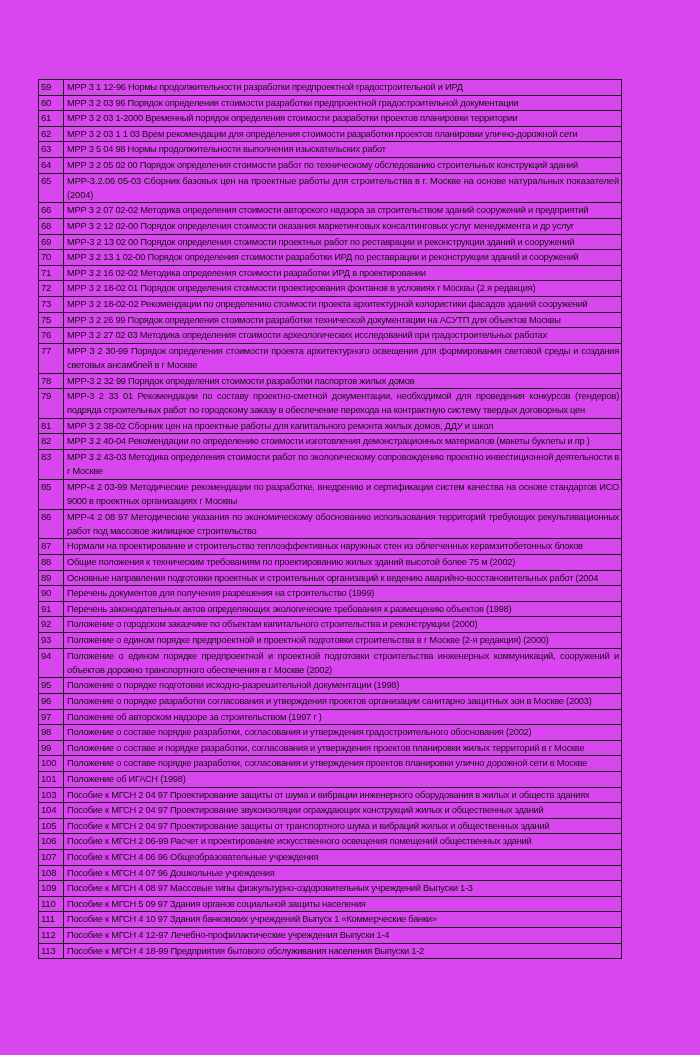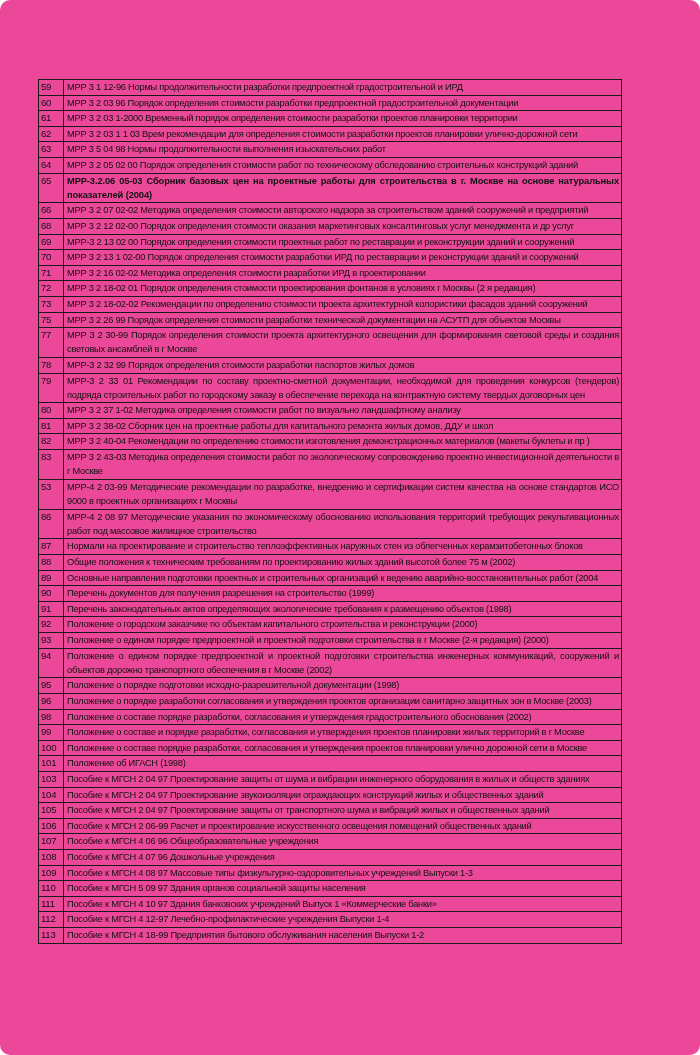--- a/index.html
+++ b/index.html
@@ -12,22 +12,21 @@
       height: 1055px;
       position: relative;
       overflow: hidden;
       font-family: "Liberation Sans", sans-serif;
       color: #111111;
     }
     .page {
       position: absolute;
       left: 0; top: 0;
       width: 700px; height: 1055px;
-      background: #ec4899;
-      border-radius: 10px;
+      background: #d946ef;
     }
     table.doc-table {
       position: absolute;
       left: 38px;
       top: 79px;
       width: 584px;
       border-collapse: collapse;
       table-layout: fixed;
     }
     table.doc-table td {
@@ -44,21 +43,21 @@
       width: 20px;
       padding-left: 2px;
       font-size: 9.6px;
     }
     table.doc-table td.desc.wrap {
       white-space: normal;
       text-align: justify;
       text-align-last: left;
     }
     table.doc-table td.desc.bold {
-      font-weight: bold;
+      font-weight: normal;
       letter-spacing: -0.1px;
     }
     table.doc-table tr.single td { height: 14.6px; }
     table.doc-table tr.double td { height: 28.8px; }
   </style>
 </head>
 <body>
 
 <div class="page">
   <table class="doc-table">
@@ -116,50 +115,50 @@
           <td class="desc">МРР 3 2 18-02 01 Порядок определения стоимости проектирования фонтанов в условиях г  Москвы (2 я редакция)</td>
         </tr>
         <tr class="single">
           <td class="num">73</td>
           <td class="desc">МРР 3 2 18-02-02 Рекомендации по определению стоимости проекта архитектурной колористики фасадов зданий  сооружений</td>
         </tr>
         <tr class="single">
           <td class="num">75</td>
           <td class="desc">МРР 3 2 26 99 Порядок определения стоимости разработки технической документации на АСУТП для объектов Москвы</td>
         </tr>
+        <tr class="single">
+          <td class="num">76</td>
+          <td class="desc">МРР 3 2 27 02 03 Методика определения стоимости археологических исследований при  градостроительных работах</td>
+        </tr>
         <tr class="double">
           <td class="num">77</td>
           <td class="desc wrap">МРР 3 2 30-99 Порядок определения стоимости проекта архитектурного освещения для формирования световой среды и создания световых ансамблей в г  Москве</td>
         </tr>
         <tr class="single">
           <td class="num">78</td>
           <td class="desc">МРР-3 2 32 99 Порядок определения стоимости разработки паспортов жилых домов</td>
         </tr>
         <tr class="double">
           <td class="num">79</td>
           <td class="desc wrap">МРР-3 2 33 01 Рекомендации по составу проектно-сметной документации, необходимой для проведения конкурсов (тендеров) подряда строительных работ по городскому заказу в обеспечение перехода на контрактную систему  твердых договорных цен</td>
         </tr>
         <tr class="single">
-          <td class="num">80</td>
-          <td class="desc">МРР 3 2 37 1-02 Методика определения стоимости работ по визуально ландшафтному анализу</td>
-        </tr>
-        <tr class="single">
           <td class="num">81</td>
           <td class="desc">МРР 3 2 38-02 Сборник цен на проектные работы для капитального ремонта жилых домов, ДДУ и школ</td>
         </tr>
         <tr class="single">
           <td class="num">82</td>
           <td class="desc">МРР 3 2 40-04 Рекомендации по определению стоимости изготовления демонстрационных материалов (макеты  буклеты и пр )</td>
         </tr>
         <tr class="double">
           <td class="num">83</td>
           <td class="desc wrap">МРР 3 2 43-03  Методика  определения  стоимости  работ  по  экологическому  сопровождению  проектно инвестиционной деятельности в г  Москве</td>
         </tr>
         <tr class="double">
-          <td class="num">53</td>
+          <td class="num">85</td>
           <td class="desc wrap">МРР-4 2 03-99 Методические рекомендации по разработке, внедрению и  сертификации систем качества на основе стандартов ИСО 9000 в проектных организациях г  Москвы</td>
         </tr>
         <tr class="double">
           <td class="num">86</td>
           <td class="desc wrap">МРР-4 2 08 97 Методические указания по экономическому обоснованию использования территорий  требующих рекультивационных работ  под массовое жилищное строительство</td>
         </tr>
         <tr class="single">
           <td class="num">87</td>
           <td class="desc">Нормали на проектирование и строительство теплоэффективных наружных стен  из облегченных керамзитобетонных блоков</td>
         </tr>
@@ -191,20 +190,24 @@
           <td class="num">94</td>
           <td class="desc wrap">Положение о едином порядке предпроектной и проектной подготовки строительства инженерных коммуникаций, сооружений и объектов дорожно транспортного обеспечения в г  Москве (2002)</td>
         </tr>
         <tr class="single">
           <td class="num">95</td>
           <td class="desc">Положение о порядке подготовки исходно-разрешительной документации (1998)</td>
         </tr>
         <tr class="single">
           <td class="num">96</td>
           <td class="desc">Положение о порядке разработки  согласования и утверждения проектов организации санитарно защитных зон в Москве (2003)</td>
+        </tr>
+        <tr class="single">
+          <td class="num">97</td>
+          <td class="desc">Положение об авторском надзоре за строительством (1997 г )</td>
         </tr>
         <tr class="single">
           <td class="num">98</td>
           <td class="desc">Положение о составе  порядке разработки, согласования и утверждения градостроительного обоснования (2002)</td>
         </tr>
         <tr class="single">
           <td class="num">99</td>
           <td class="desc">Положение о составе и порядке разработки, согласования и утверждения проектов планировки жилых территорий в г  Москве</td>
         </tr>
         <tr class="single">

